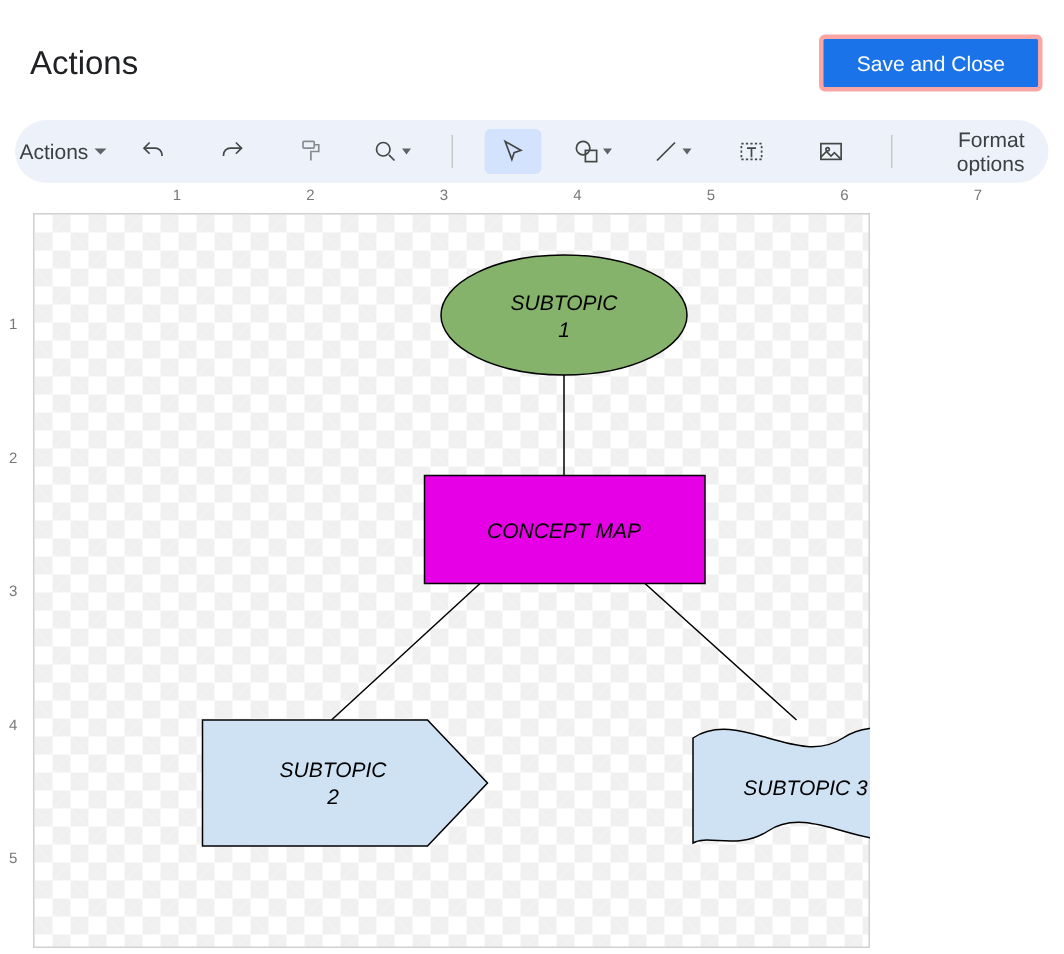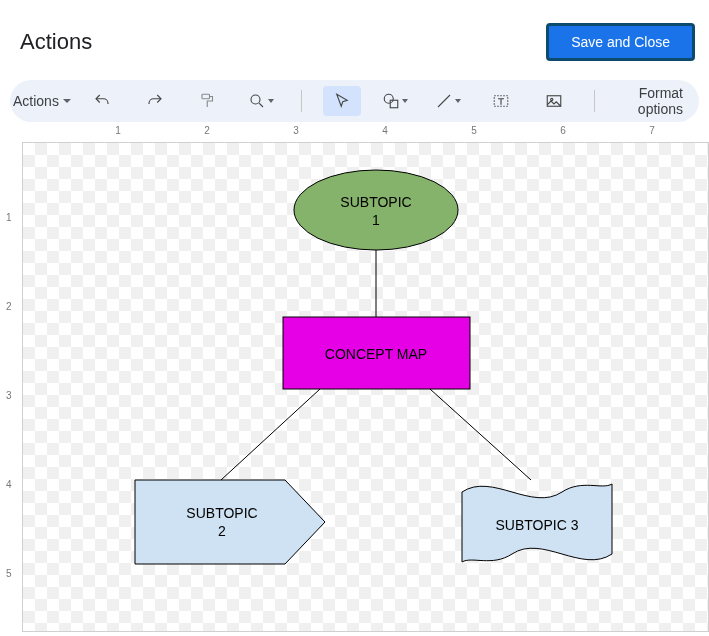--- a/index.html
+++ b/index.html
@@ -20,21 +20,21 @@
     height: 56px;
   }
   .title {
     font-size: 22px;
     color: #202124;
     font-weight: 400;
   }
   .save-btn {
     background: #1a73e8;
     color: #fff;
-    border: 3px solid #0c4a6e;  
+    border: 3px solid #fca5a5;  
     border-radius: 4px;
     font-size: 14px;
     font-weight: 500;
     padding: 8px 22px;
     cursor: pointer;
   }
   .toolbar-wrap {
     padding: 10px 10px 0 10px;
   }
   .toolbar {
@@ -124,23 +124,24 @@
     color: #777;
   }
   .ruler-v .num {
     position: absolute;
     left: 6px;
     transform: translateY(-50%);
   }
 
   .canvas-wrap {
     position: relative;
-    width: 687px;
+    width: 558px;
     height: 490px;
     overflow: hidden;
+    font-style: italic;
   }
   .canvas-bg {
     position: absolute;
     inset: 0;
     background-color: #ffffff;
     background-image:
       linear-gradient(45deg, #f0f0f0 25%, transparent 25%),
       linear-gradient(-45deg, #f0f0f0 25%, transparent 25%),
       linear-gradient(45deg, transparent 75%, #f0f0f0 75%),
       linear-gradient(-45deg, transparent 75%, #f0f0f0 75%);

